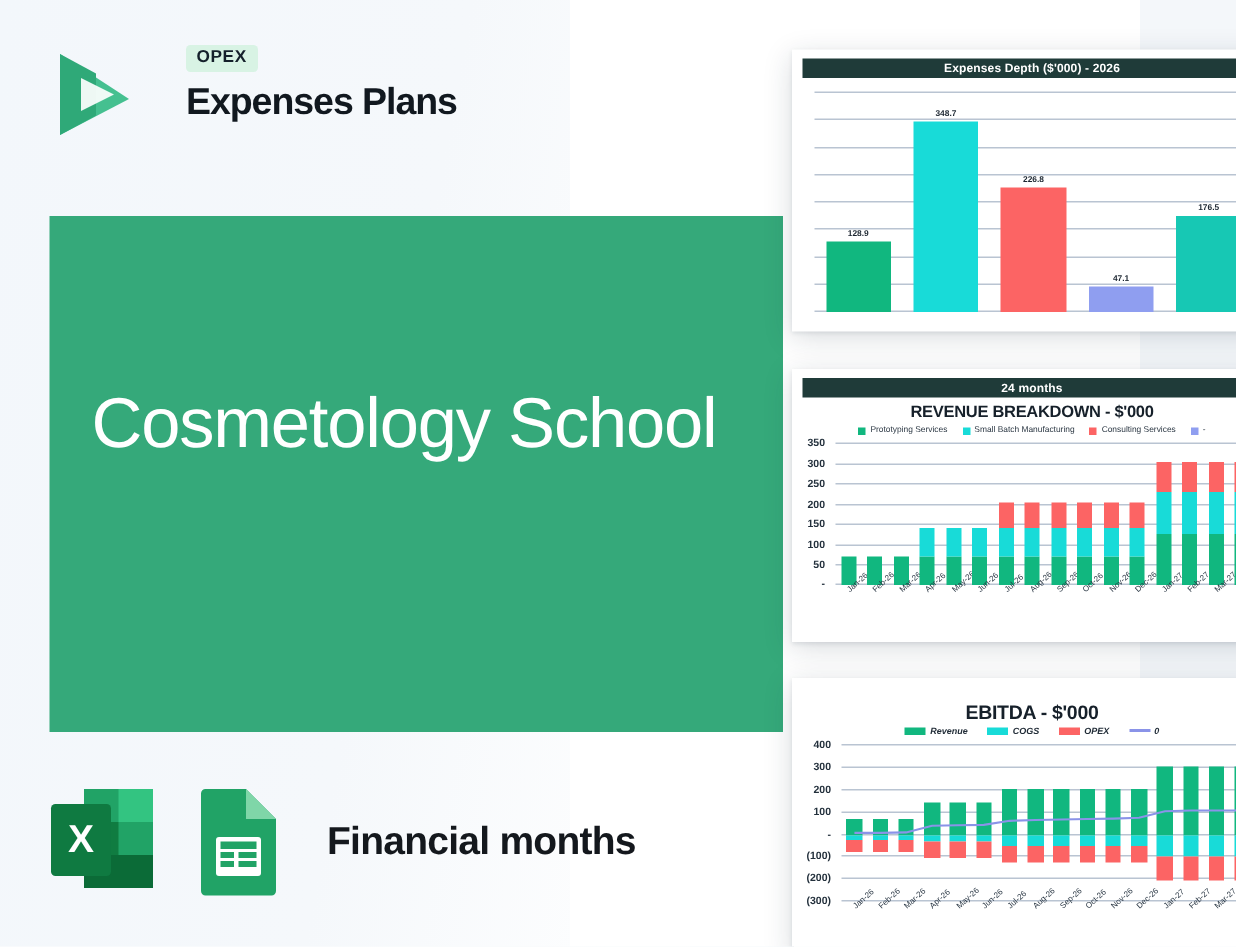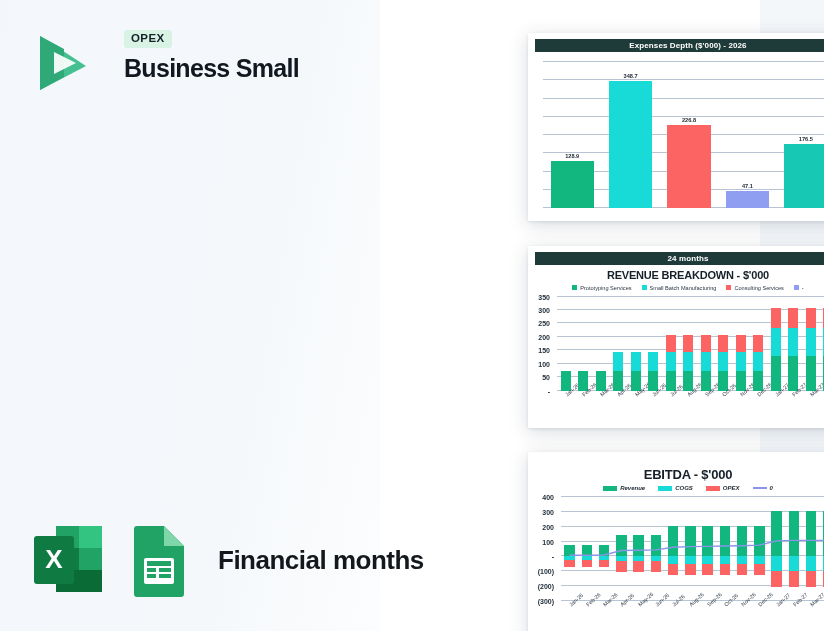--- a/index.html
+++ b/index.html
@@ -83,24 +83,27 @@
   <div class="logo-wrap">
     <div class="logo-mark">
       <svg width="62" height="66" viewBox="0 0 62 66">
         <path d="M10 6 L10 60 L56 36 Z" fill="#3bbd8a" opacity="0.95"></path>
         <path d="M10 6 L10 60 L34 47 L34 19 Z" fill="#2fa978"></path>
         <path d="M24 22 L24 44 L46 33 Z" fill="#ffffff" opacity="0.92"></path>
       </svg>
     </div>
     <div class="logo-text">
       <div class="ready-badge">OPEX</div>
-      <div class="bp-title">Business Small</div>
-    </div>
-  </div>
-
+      <div class="bp-title">Expenses Plans</div>
+    </div>
+  </div>
+
+  <div class="hero">
+    <div class="hero-title">Cosmetology School</div>
+  </div>
 
   <div class="footer">
     <div class="icon-xl">
       <svg width="76" height="76" viewBox="0 0 76 76">
         <rect x="26" y="4" width="46" height="22" fill="#21a366"></rect>
         <rect x="26" y="26" width="46" height="22" fill="#107c41"></rect>
         <rect x="26" y="48" width="46" height="22" fill="#0b6b37"></rect>
         <rect x="26" y="4" width="23" height="66" fill="#33c481" opacity="0.0"></rect>
         <rect x="49" y="4" width="23" height="22" fill="#33c481"></rect>
         <rect x="49" y="26" width="23" height="22" fill="#21a366"></rect>

